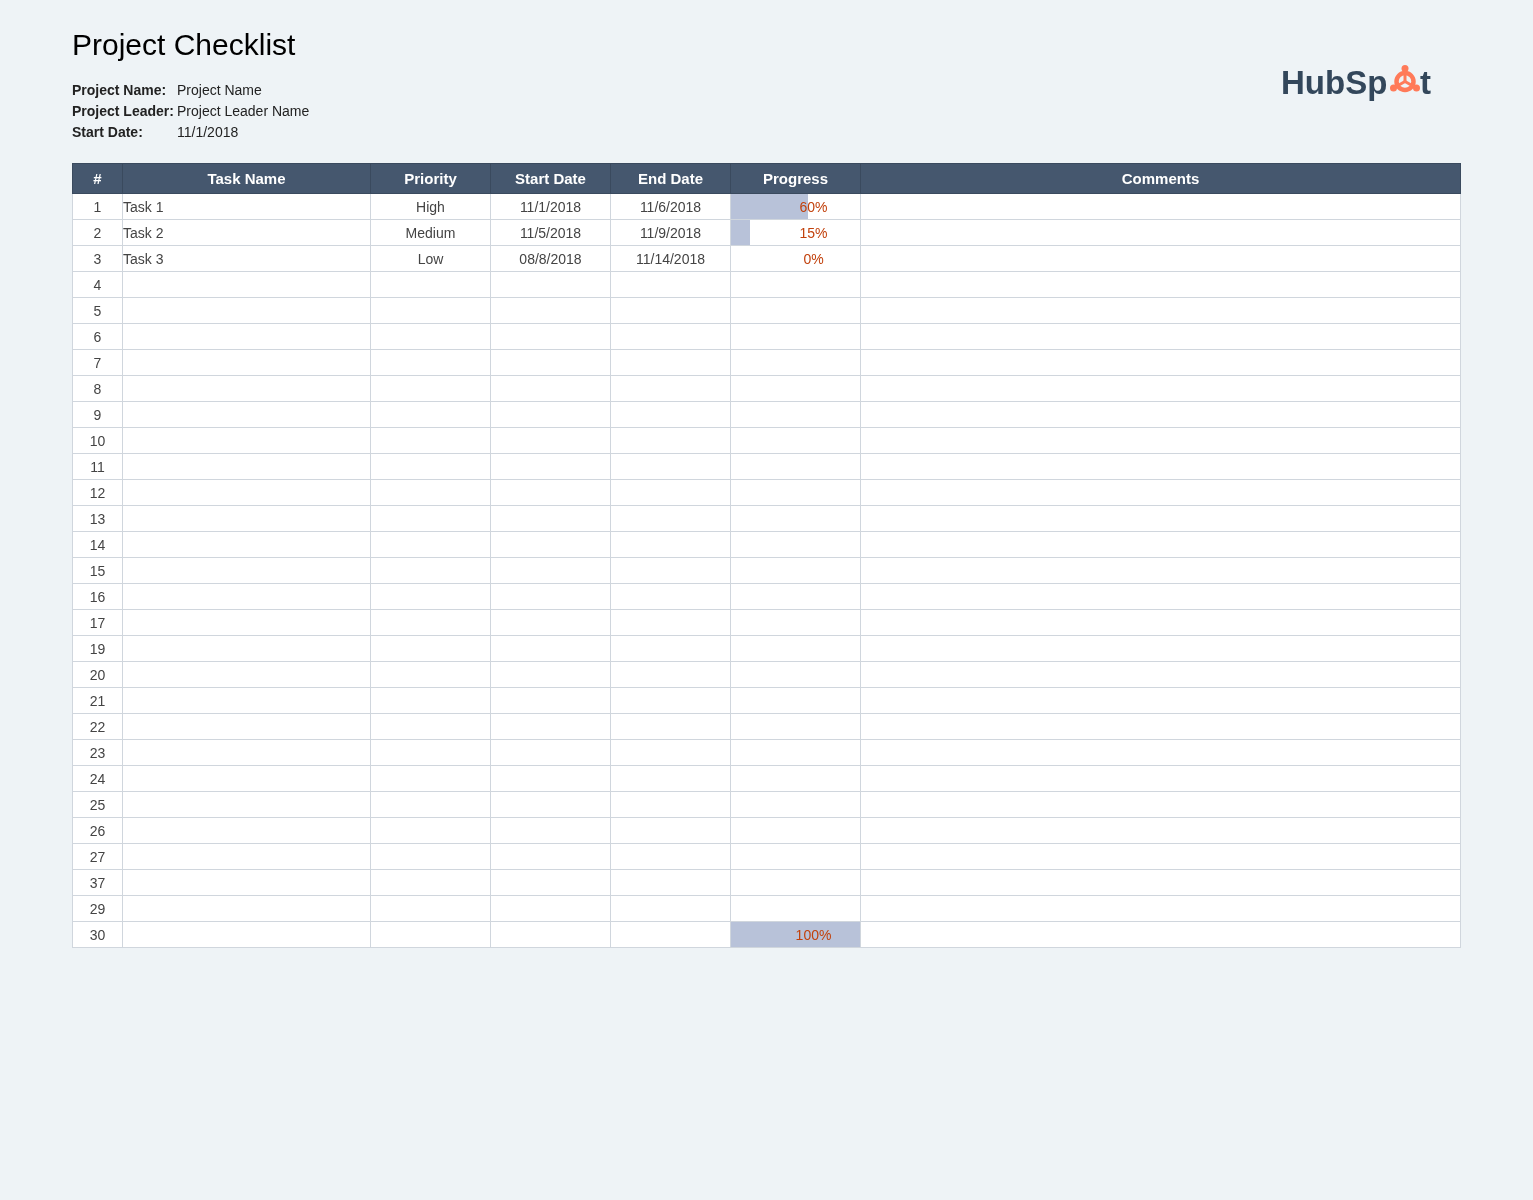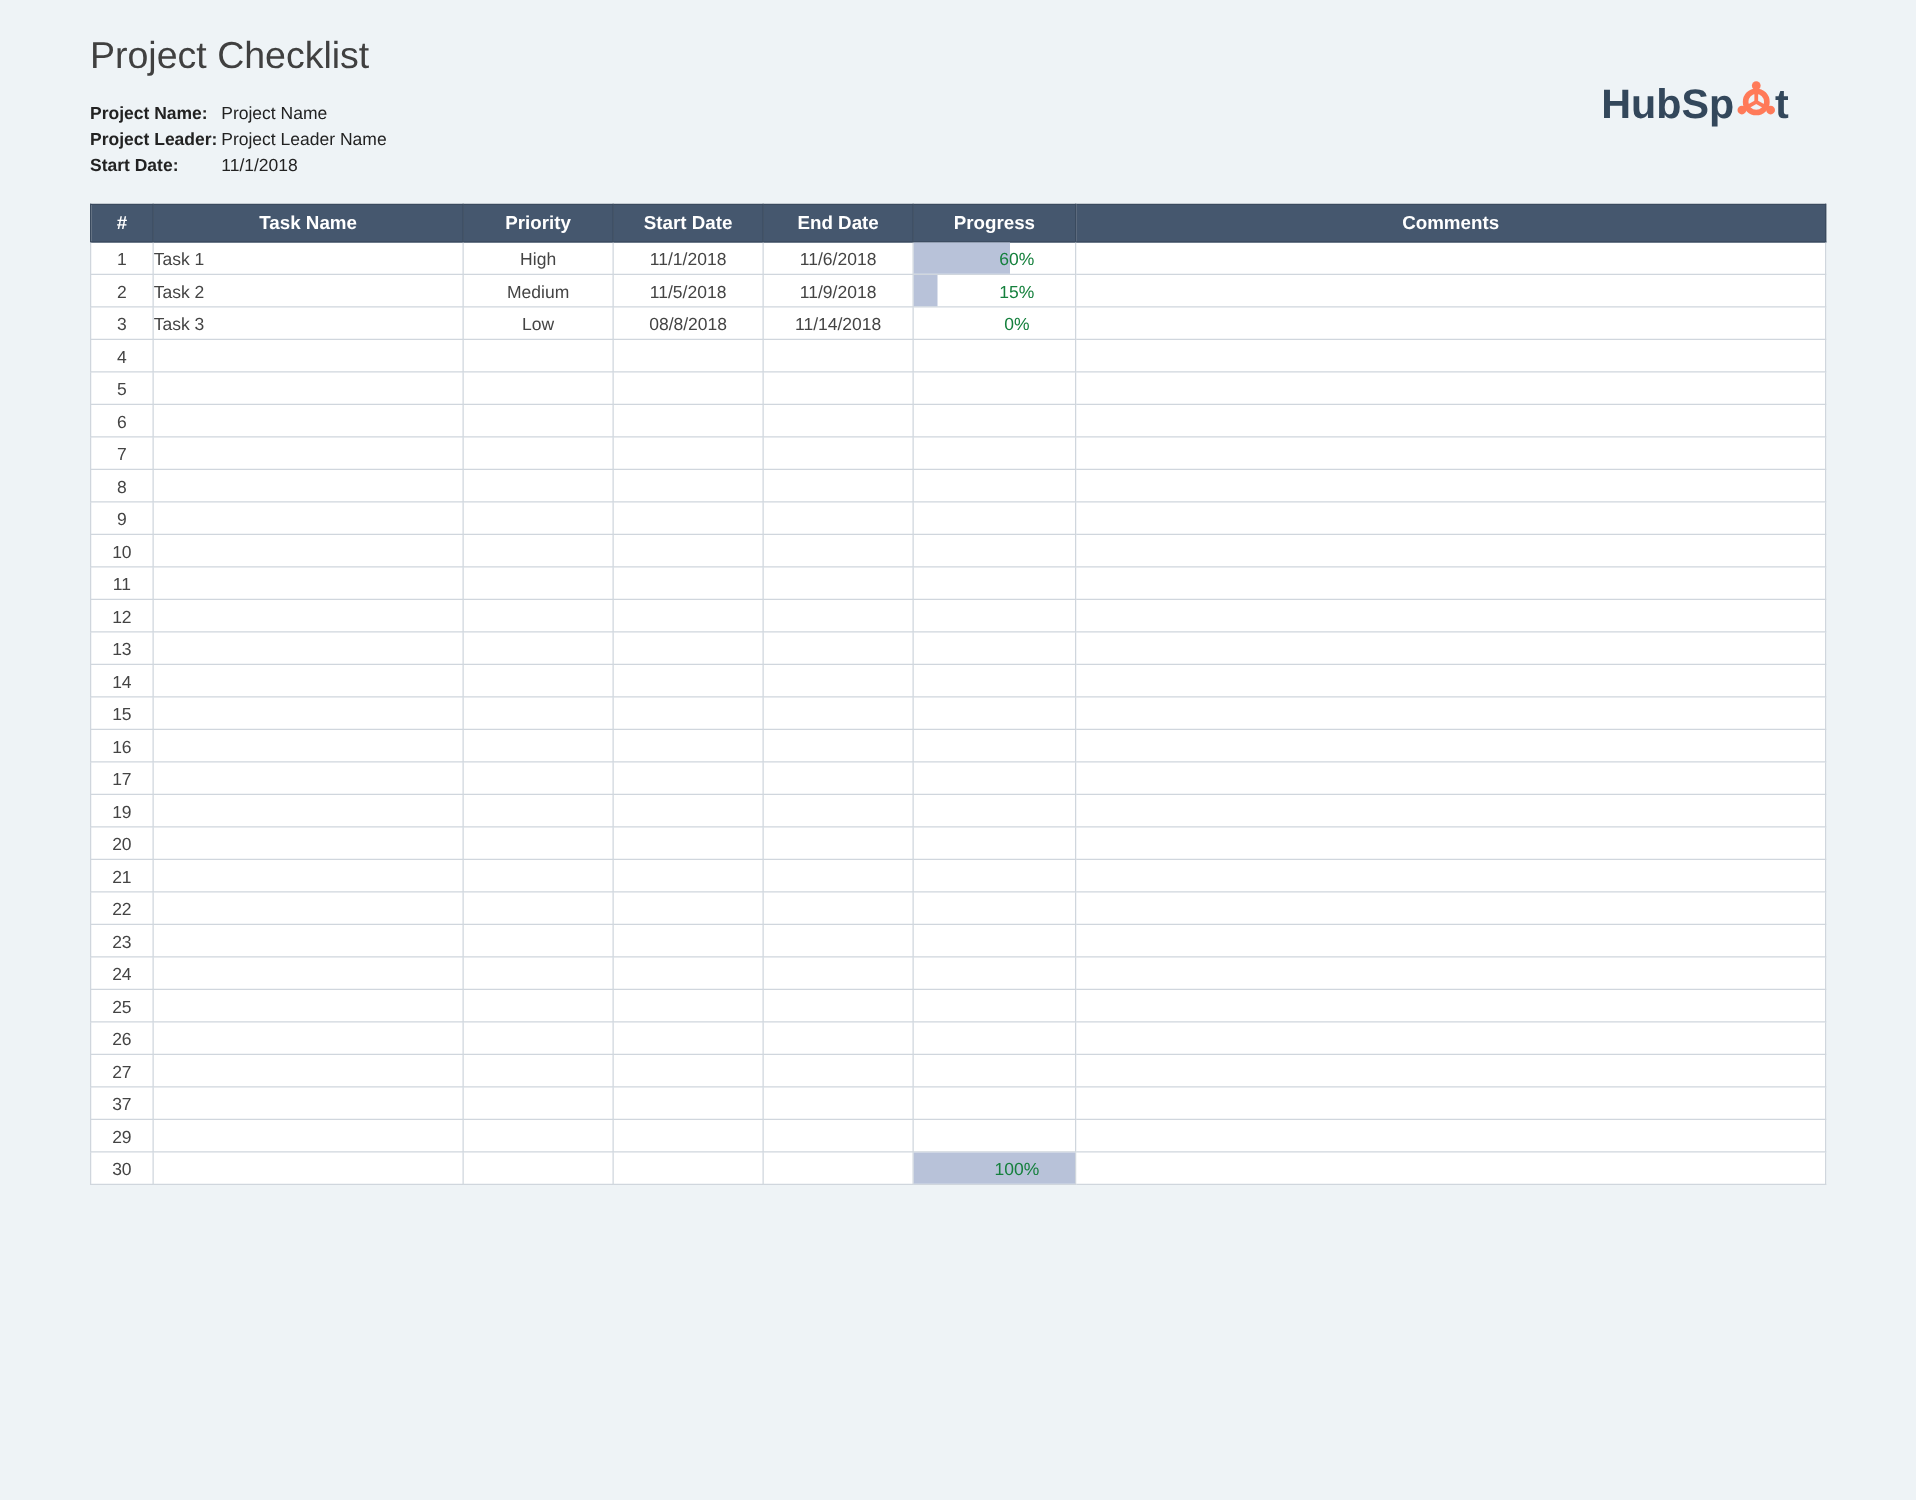--- a/index.html
+++ b/index.html
@@ -13,21 +13,21 @@
   .page {
     padding: 28px 72px 60px 72px;
   }
   .header-row {
     display: flex;
     justify-content: space-between;
     align-items: flex-start;
   }
   .title {
     font-size: 30px;
-    color: #404040;
+    color: #000000;
     margin: 0 0 18px 0;
     font-weight: 400;
   }
   .meta {
     font-size: 14px;
     color: #222;
     line-height: 1.5;
   }
   .meta-row { display: flex; }
   .meta-label { font-weight: bold; width: 105px; }
@@ -88,21 +88,21 @@
     left: 0; top: 0; bottom: 0;
     background: #b8c2d9;
   }
   .prog-text {
     position: absolute;
     left: 0; right: 0; top: 0; bottom: 0;
     display: flex;
     align-items: center;
     justify-content: center;
     font-size: 14px;
-    color: #15803d;
+    color: #c2410c;
     padding-left: 36px;
   }
 </style>
 </head>
 <body>
 
 <div class="page">
 
   <div class="header-row">
     <div>

